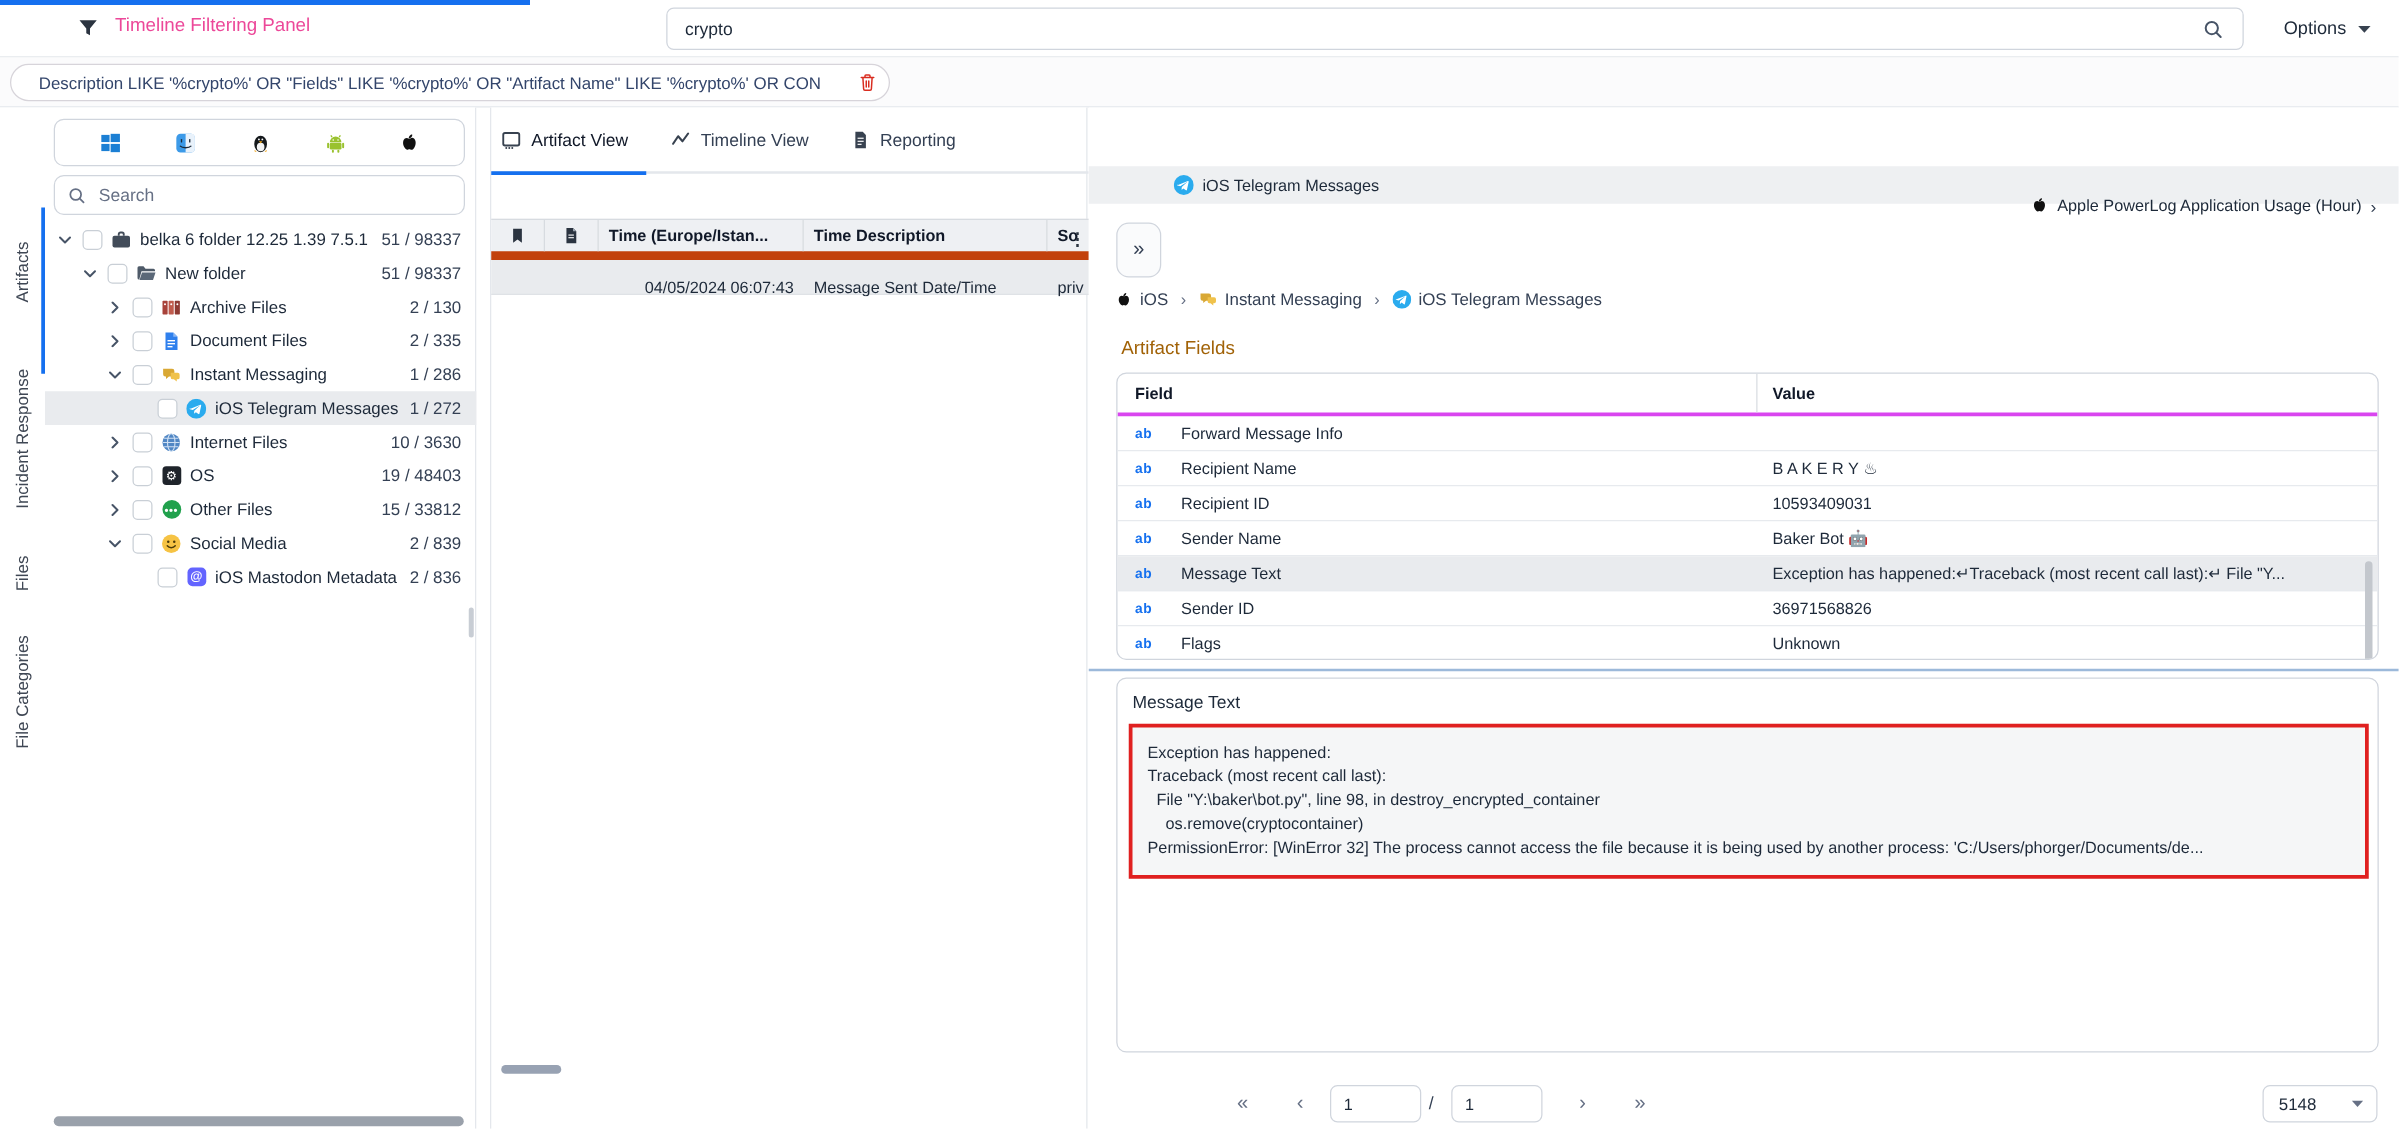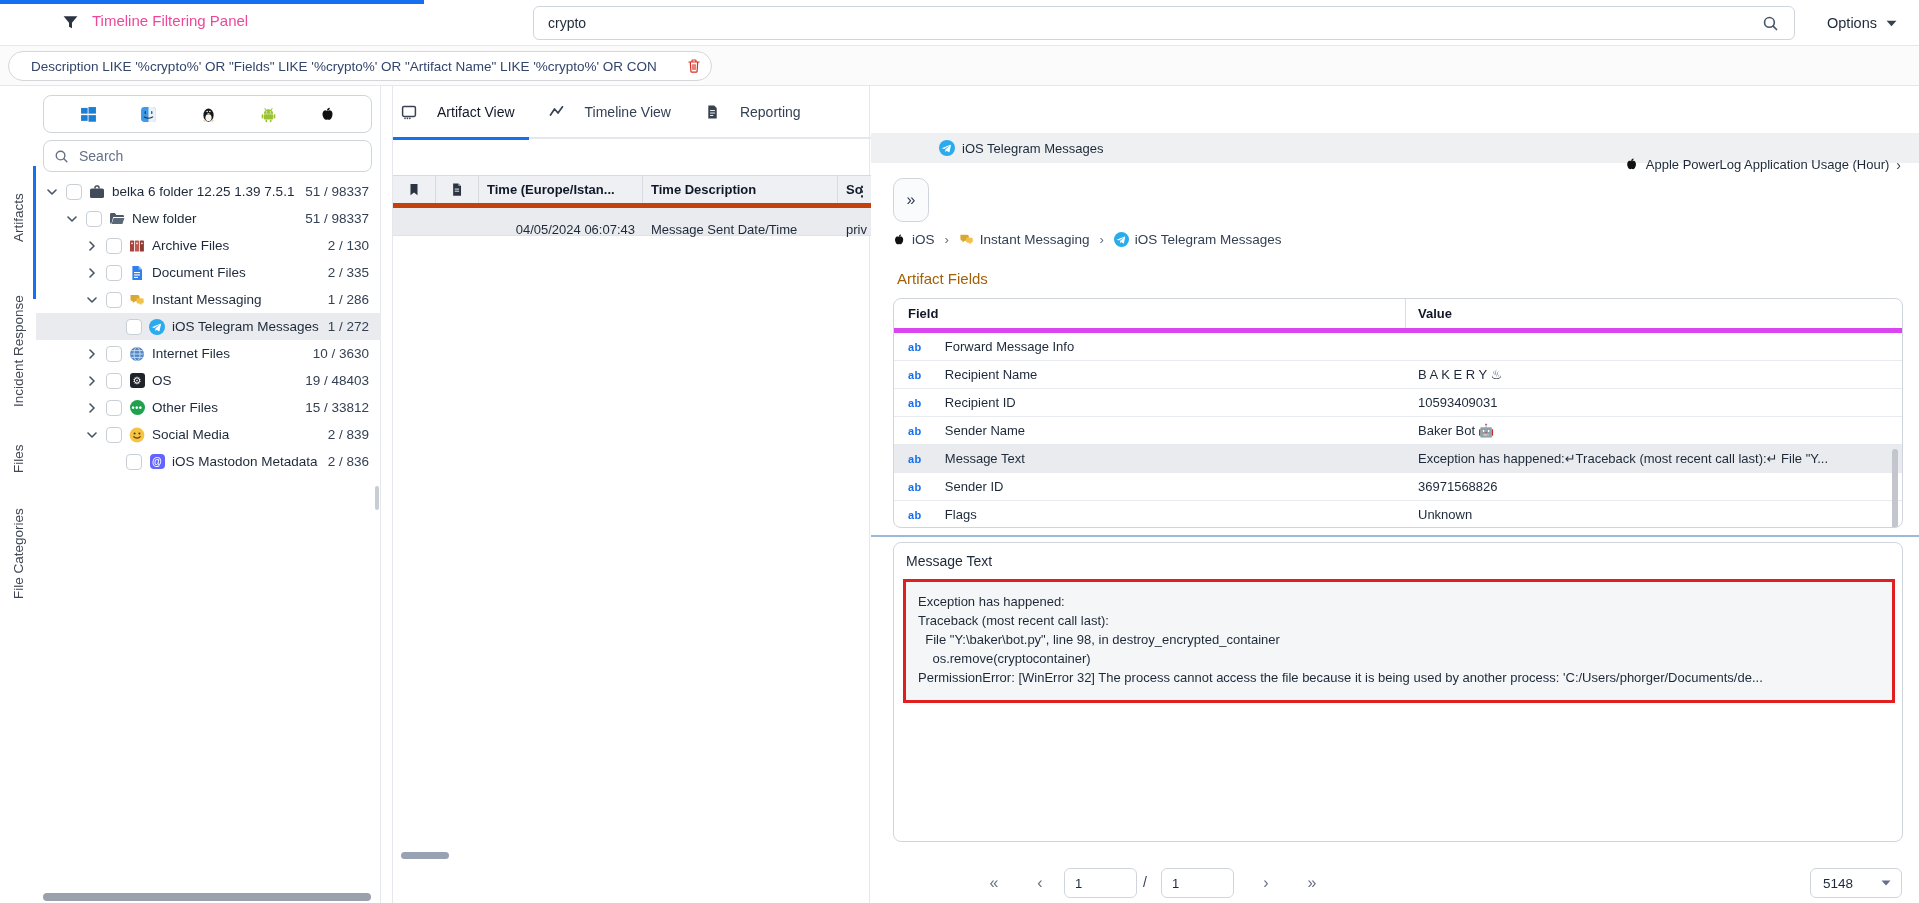--- a/index.html
+++ b/index.html
@@ -62,25 +62,25 @@
   .tcount { flex:none; color:#344054; font-size:13.5px; }
   .lvl0 { padding-left:8px; } .lvl1 { padding-left:28px; } .lvl2 { padding-left:48px; } .lvl3 { padding-left:90px; }
   .vscroll-thumb { position:absolute; right:1px; top:400px; width:4px; height:24px; background:#c8cdd4; border-radius:2px; }
   .hscroll-left { position:absolute; left:7px; bottom:2px; width:328px; height:8px; background:#9aa1ab; border-radius:4px; }
 
   
   .midpanel { position:absolute; left:392px; top:86px; width:478px; height:817px; background:#fff;
               border-left:1px solid #e4e7ec; border-right:1px solid #e4e7ec; }
   .midtabs { position:absolute; left:0; top:0; width:478px; height:53px; border-bottom:2px solid #e4e7ec;
              display:flex; align-items:center; gap:34px; padding:0 8px; }
-  .midtab { display:flex; align-items:center; gap:20px; height:53px; font-size:14px; color:#344054; cursor:pointer; position:relative; }
+  .midtab { display:flex; align-items:center; gap:8px; height:53px; font-size:14px; color:#344054; cursor:pointer; position:relative; }
   .midtab.active { color:#101828; }
   .midtab.active::after { content:""; position:absolute; left:-8px; right:-14px; bottom:-2px; height:3px; background:#1570ef; }
   .gridhead { position:absolute; left:0; top:89px; width:478px; height:33px; background:#eef0f3;
-              border-top:1px solid #d7dbe0; border-bottom:5px solid #c2410c; display:flex; }
+              border-top:1px solid #d7dbe0; border-bottom:7px solid #c2410c; display:flex; }
   .ghcell { border-right:1px solid #d7dbe0; display:flex; align-items:center; padding:0 8px;
             font-weight:bold; font-size:13px; color:#101828; white-space:nowrap; overflow:hidden; }
   .gc-bm { width:43px; justify-content:center; } .gc-doc { width:43px; justify-content:center; }
   .gc-time { width:164px; } .gc-desc { width:195px; } .gc-src { flex:1; border-right:none; position:relative; }
   .kebab { position:absolute; right:2px; top:7px; color:#2b3440; font-size:14px; cursor:pointer; }
   .gridrow { position:absolute; left:0; top:122px; width:478px; height:28px; background:#e9ebee;
              border-bottom:1px solid #dfe2e6; display:flex; align-items:center; font-size:13px; cursor:pointer; }
   .grcell { padding:0 8px; white-space:nowrap; overflow:hidden;margin-top:15px; }
   .gr-bm { width:43px; } .gr-doc { width:43px; }
   .gr-time { width:164px; text-align:right; } .gr-desc { width:195px; } .gr-src { flex:1; }
@@ -95,21 +95,21 @@
   .artnav-chevron { color:#344054; font-size:14px; }
   .expand-btn { position:absolute; left:22px; top:92px; width:36px; height:44px; border:1px solid #d0d5dd;
                 border-radius:10px; background:#fafbfc; display:flex; align-items:center; justify-content:center;
                 font-size:16px; color:#344054; cursor:pointer; }
   .breadcrumb { position:absolute; left:22px; top:146px; display:flex; align-items:center; gap:10px; font-size:13.5px; color:#344054; }
   .bc-item { display:flex; align-items:center; gap:6px; cursor:pointer; }
   .bc-sep { color:#667085; font-size:13px; }
   .fields-title { position:absolute; left:26px; top:184px; font-size:15px; color:#a16207; }
   .fields-card { position:absolute; left:22px; top:212px; width:1010px; height:230px; border:1px solid #d0d5dd;
                  border-radius:8px; overflow:hidden; background:#fff; }
-  .fields-head { height:34px; border-bottom:5px solid #d946ef; display:flex; font-weight:bold; font-size:13px; color:#101828; }
+  .fields-head { height:34px; border-bottom:3px solid #d946ef; display:flex; font-weight:bold; font-size:13px; color:#101828; }
   .fh-field { width:512px; border-right:1px solid #d9dde2; display:flex; align-items:center; padding:0 14px; }
   .fh-value { flex:1; display:flex; align-items:center; padding:0 12px; }
   .frow { height:28px; display:flex; align-items:center; border-bottom:1px solid #e7eaee; font-size:13px; cursor:pointer; }
   .frow.selected { background:#e9ebee; }
   .fr-field { width:512px; padding:0 14px; display:flex; align-items:center; gap:23px; white-space:nowrap; }
   .fr-value { flex:1; padding:0 12px; white-space:nowrap; overflow:hidden; }
   .ab { color:#1570ef; font-weight:bold; font-size:11px; letter-spacing:.5px; }
   .fields-vscroll { position:absolute; right:4px; top:150px; width:6px; height:110px; background:#c3c7cd; border-radius:3px; }
   .vsplitter { position:absolute; left:0; top:449px; width:1048px; height:2px; background:#9cb9da; cursor:row-resize; }
   .msg-card { position:absolute; left:22px; top:456px; width:1010px; height:300px; border:1px solid #d0d5dd;

